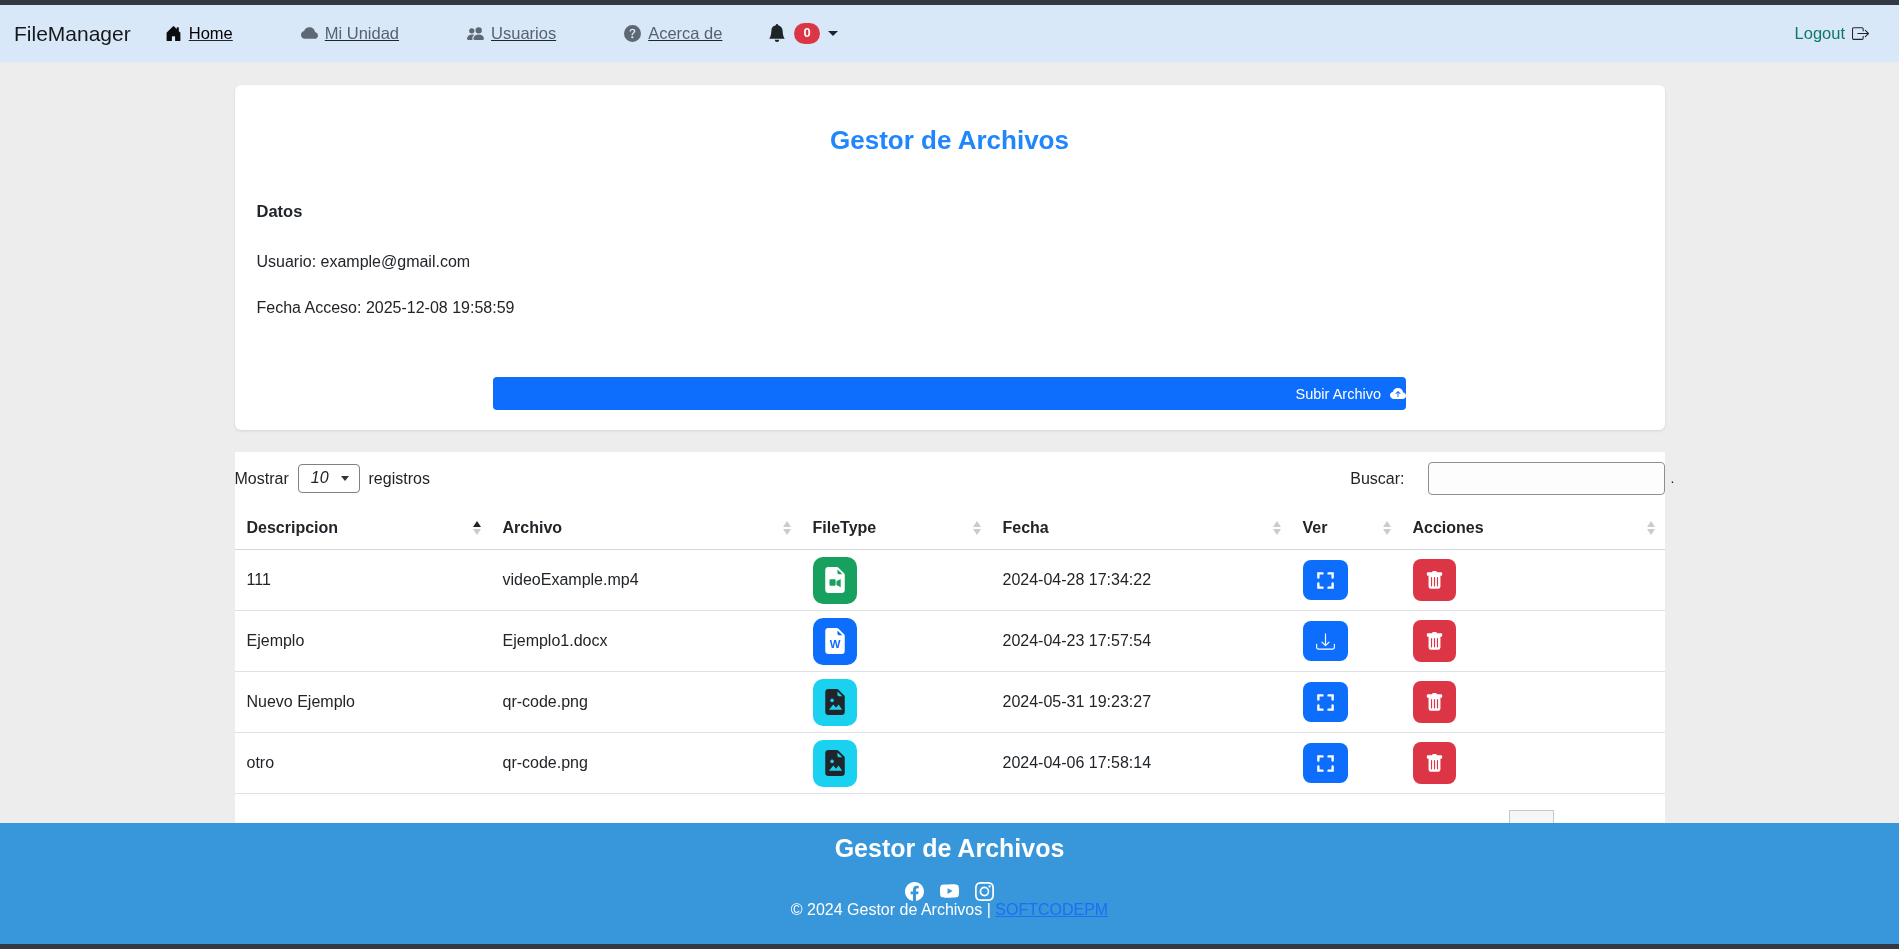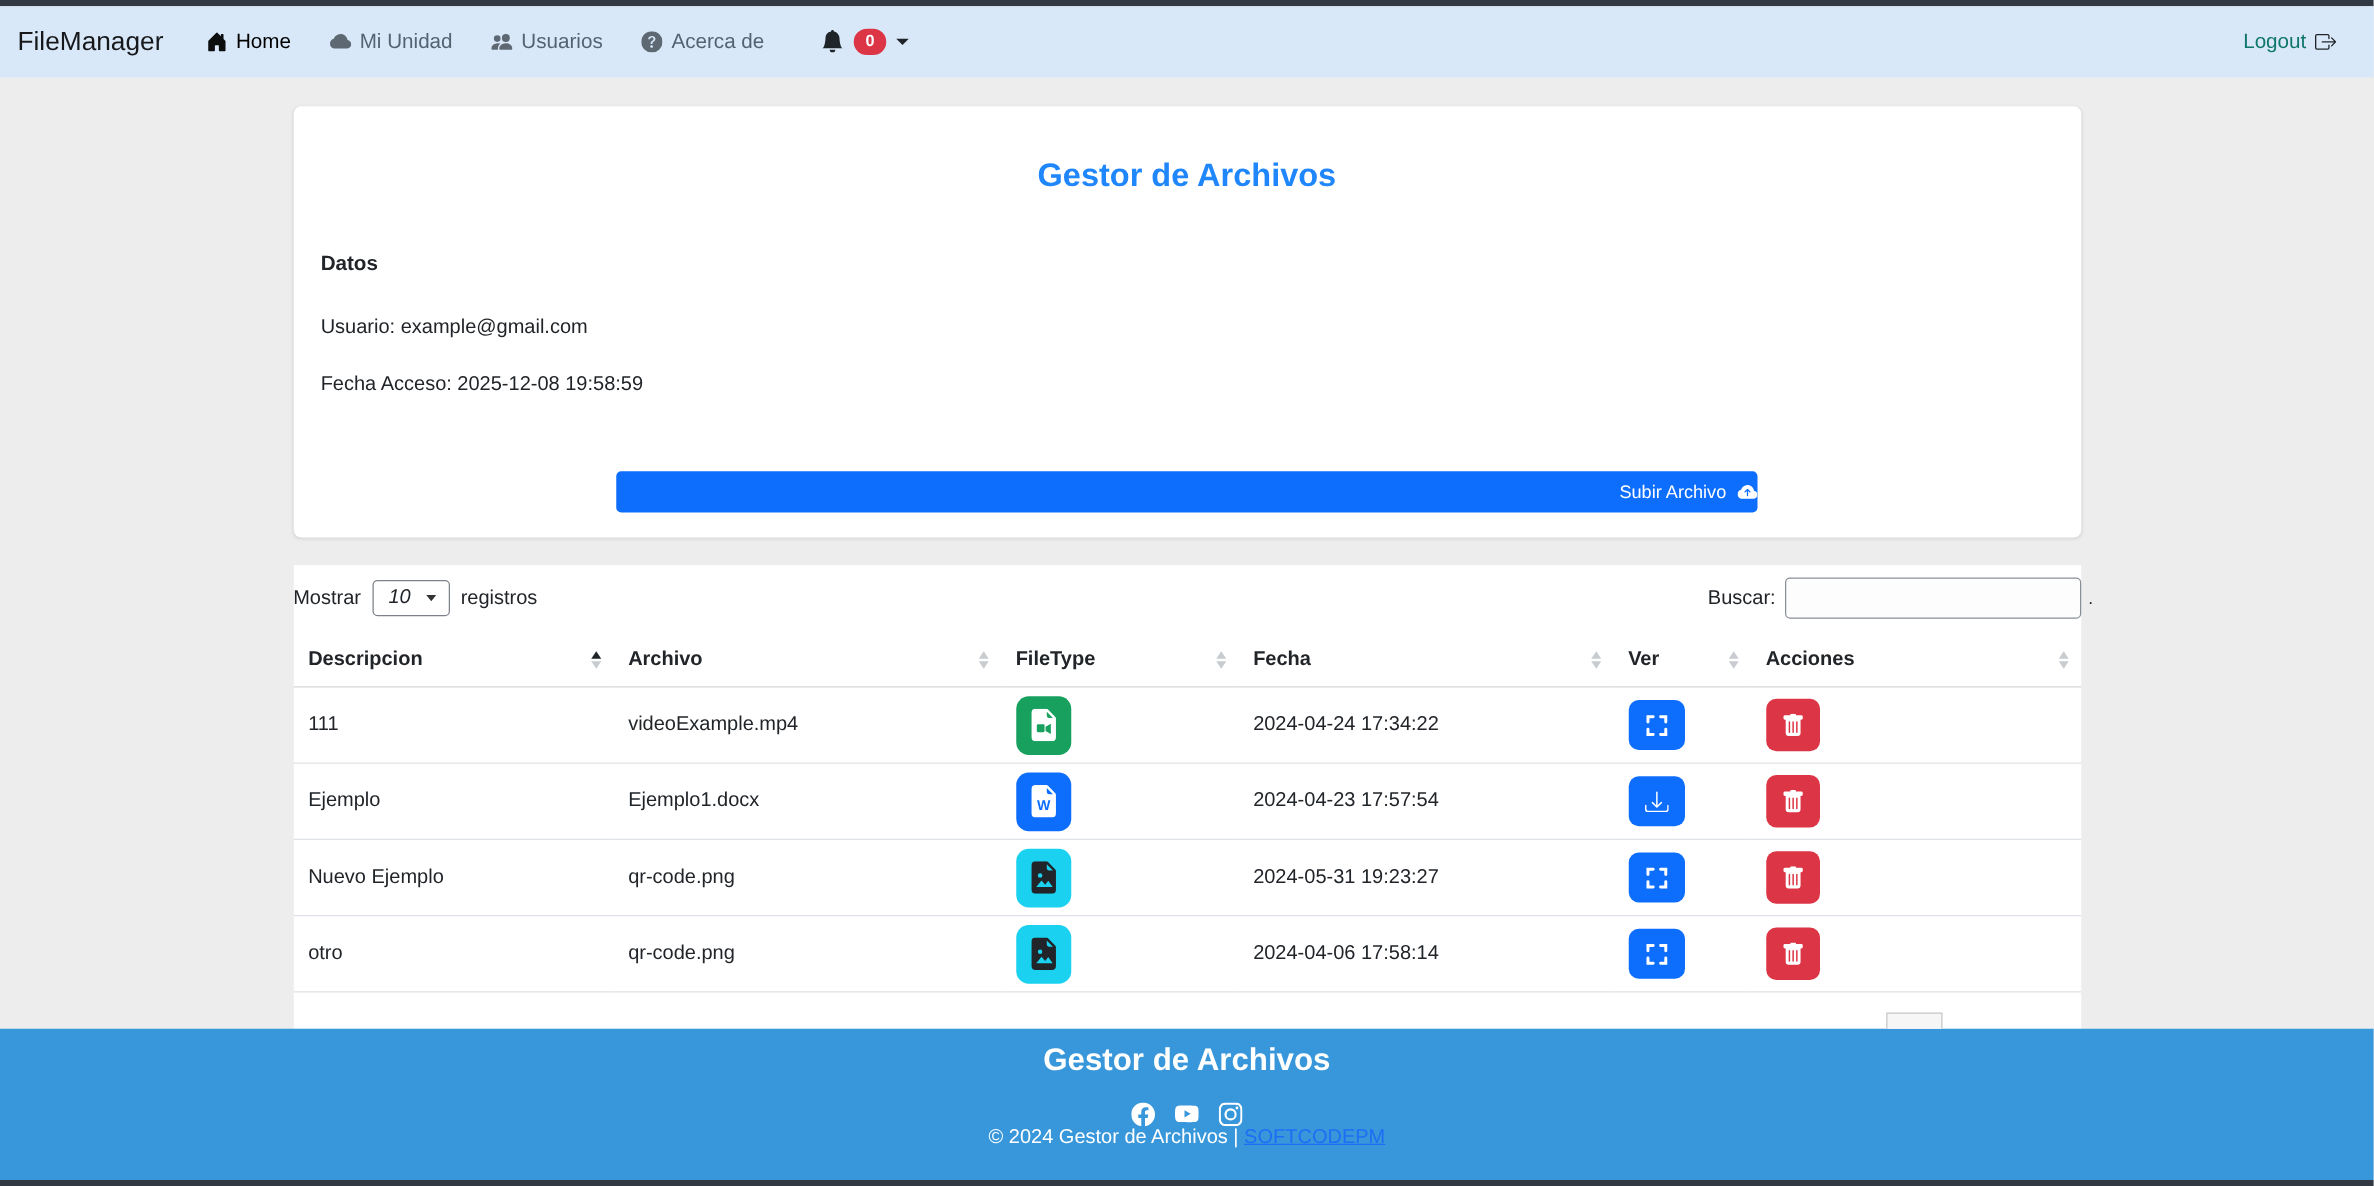--- a/index.html
+++ b/index.html
@@ -4,21 +4,21 @@
 <style>
   * { box-sizing: border-box; margin: 0; padding: 0; }
   html,body { width:1899px; height:949px; overflow:hidden; }
   body { font-family:"Liberation Sans", sans-serif; background:#ededee; color:#212529; font-size:16px; }
 
   .edge-strip { width:100%; height:5px; background:#323943; }
 
   
   .navbar { height:57px; background:#d9e8f8; display:flex; align-items:center; padding:0 30px 0 14px; }
   .brand { font-size:21px; color:#16181b; margin-right:34px; cursor:pointer; }
-  .nav-items { display:flex; align-items:center; gap:31px; }
+  .nav-items { display:flex; align-items:center; gap:68px;text-decoration:underline; }
   .nav-item { display:flex; align-items:center; gap:7px; font-size:16.5px; color:#556270; cursor:pointer; }
   .nav-item svg { width:17px; height:17px; fill:#5d6873; }
   .nav-item.active { color:#000; }
   .nav-item.active svg { fill:#0b0d0f; }
   .bell-group { display:flex; align-items:center; gap:8px; margin-left:46px; cursor:pointer; }
   .bell-group svg { width:18px; height:18px; fill:#1f2429; }
   .notif-badge { background:#dc3545; color:#fff; font-size:13px; font-weight:bold; border-radius:11px; padding:3px 9px; line-height:1.1; }
   .caret-down { width:0; height:0; border-left:5px solid transparent; border-right:5px solid transparent; border-top:5px solid #1f2429; }
   .logout { margin-left:auto; display:flex; align-items:center; gap:7px; color:#0f766e; font-size:16.5px; cursor:pointer; }
   .logout svg { width:17px; height:17px; fill:#212529; }
@@ -36,21 +36,21 @@
                 font-size:14.5px; font-family:inherit; cursor:pointer; }
   .upload-btn svg { width:16px; height:16px; fill:#fff; }
 
   
   .panel { width:1430px; margin:22px auto 0; background:#fff; padding-bottom:4px; }
   .controls { display:flex; align-items:center; padding:10px 0 12px; position:relative; }
   .controls-left { display:flex; align-items:center; gap:9px; }
   .select-box { display:flex; align-items:center; gap:12px; border:1px solid #7d8288; border-radius:4px;
                 padding:4px 10px 5px 12px; background:#fff; cursor:pointer; font-size:16px;font-style:italic; }
   .select-caret { width:0; height:0; border-left:4.5px solid transparent; border-right:4.5px solid transparent; border-top:5px solid #333; }
-  .controls-right { margin-left:auto; display:flex; align-items:center; gap:7px; }
+  .controls-right { margin-left:auto; display:flex; align-items:center; gap:23px; }
   .search-input { width:237px; height:33px; border:1px solid #8a9097; border-radius:4px; font-size:15px;
                   padding:0 8px; font-family:inherit; background:#fdfdfe; }
   .search-suffix { position:absolute; right:-10px; top:18px; color:#212529; font-size:14px; }
 
   table { width:1430px; border-collapse:collapse; table-layout:fixed; }
   thead th { text-align:center; font-size:16px; font-weight:bold; padding:12px 4px 12px 12px; border-bottom:1px solid #d4d7da; }
   .th-inner { display:flex; align-items:center; justify-content:space-between; padding-right:6px; }
   .arrows { display:inline-flex; flex-direction:column; gap:2px; }
   .tri-up { width:0; height:0; border-left:4.5px solid transparent; border-right:4.5px solid transparent; border-bottom:6px solid #c8ccd0; }
   .tri-down { width:0; height:0; border-left:4.5px solid transparent; border-right:4.5px solid transparent; border-top:6px solid #c8ccd0; }
@@ -241,21 +241,21 @@
     <td class="td-type">
       <span class="ft-badge ft-video">
         <svg class="ic-video" viewBox="0 0 16 16">
           <path fill="#fff" d="M9.293 0H4a2 2 0 0 0-2 2v12a2 2 0 0 0 2 2h8a2 2 0 0 0 2-2V4.707A1 1 0 0 0 13.707 4L10 .293A1 1 0 0 0 9.293 0zM9.5 3.5v-2l3 3h-2a1 1 0 0 1-1-1z"></path>
           <rect x="4.6" y="7.6" width="3.8" height="4" rx="0.7" fill="#18a05f"></rect>
           <path d="M8.9 8.8l2.6-1.4v5l-2.6-1.4z" fill="#18a05f"></path>
         </svg>
 
       </span>
     </td>
-    <td class="td-fecha">2024-04-24 17:34:22</td>
+    <td class="td-fecha">2024-04-28 17:34:22</td>
     <td class="td-ver">
       <button class="btn-ver ver-expand">
         <svg class="ic-expand" viewBox="0 0 16 16" fill="none" stroke="#fff" stroke-width="2" stroke-linecap="round">
           <path d="M2 5.5V2h3.5"></path>
                   <path d="M10.5 2H14v3.5"></path>
                   <path d="M14 10.5V14h-3.5"></path>
                   <path d="M5.5 14H2v-3.5"></path>
         </svg>
 
       </button>

